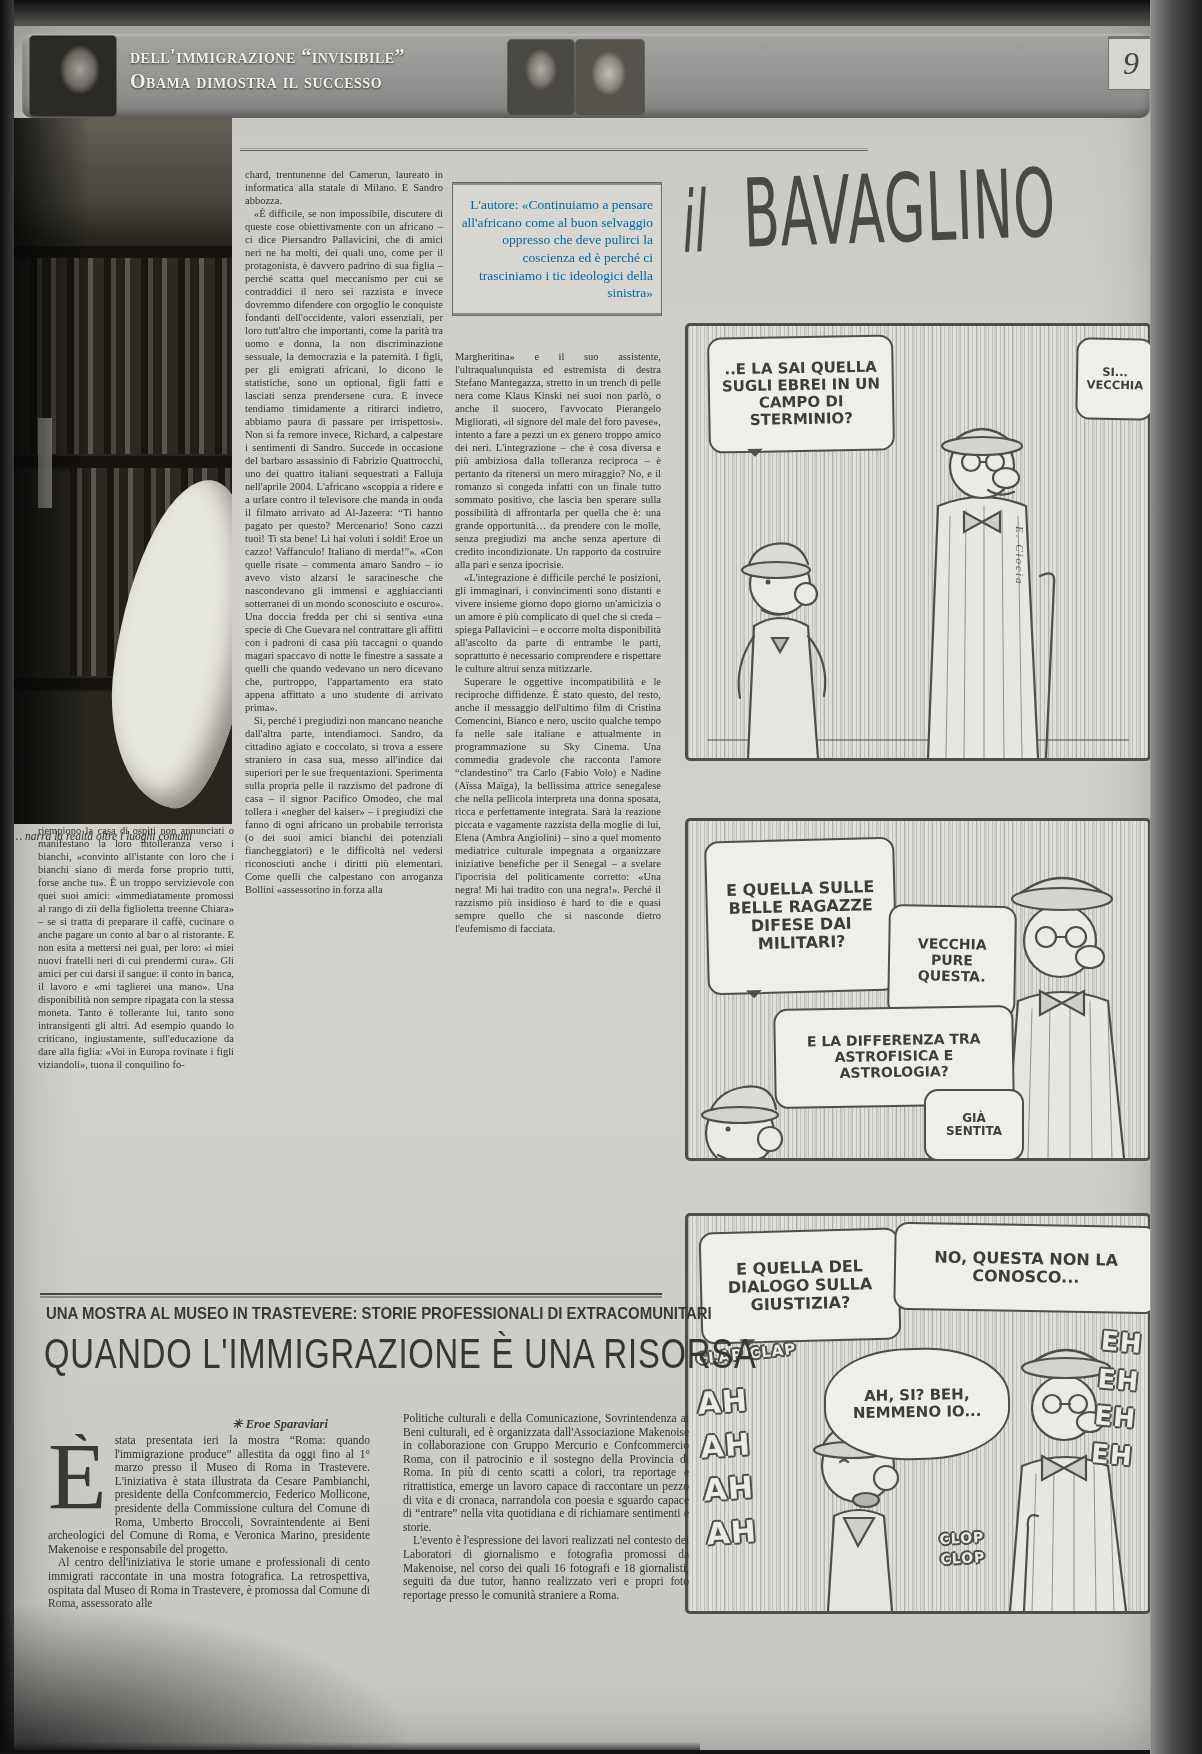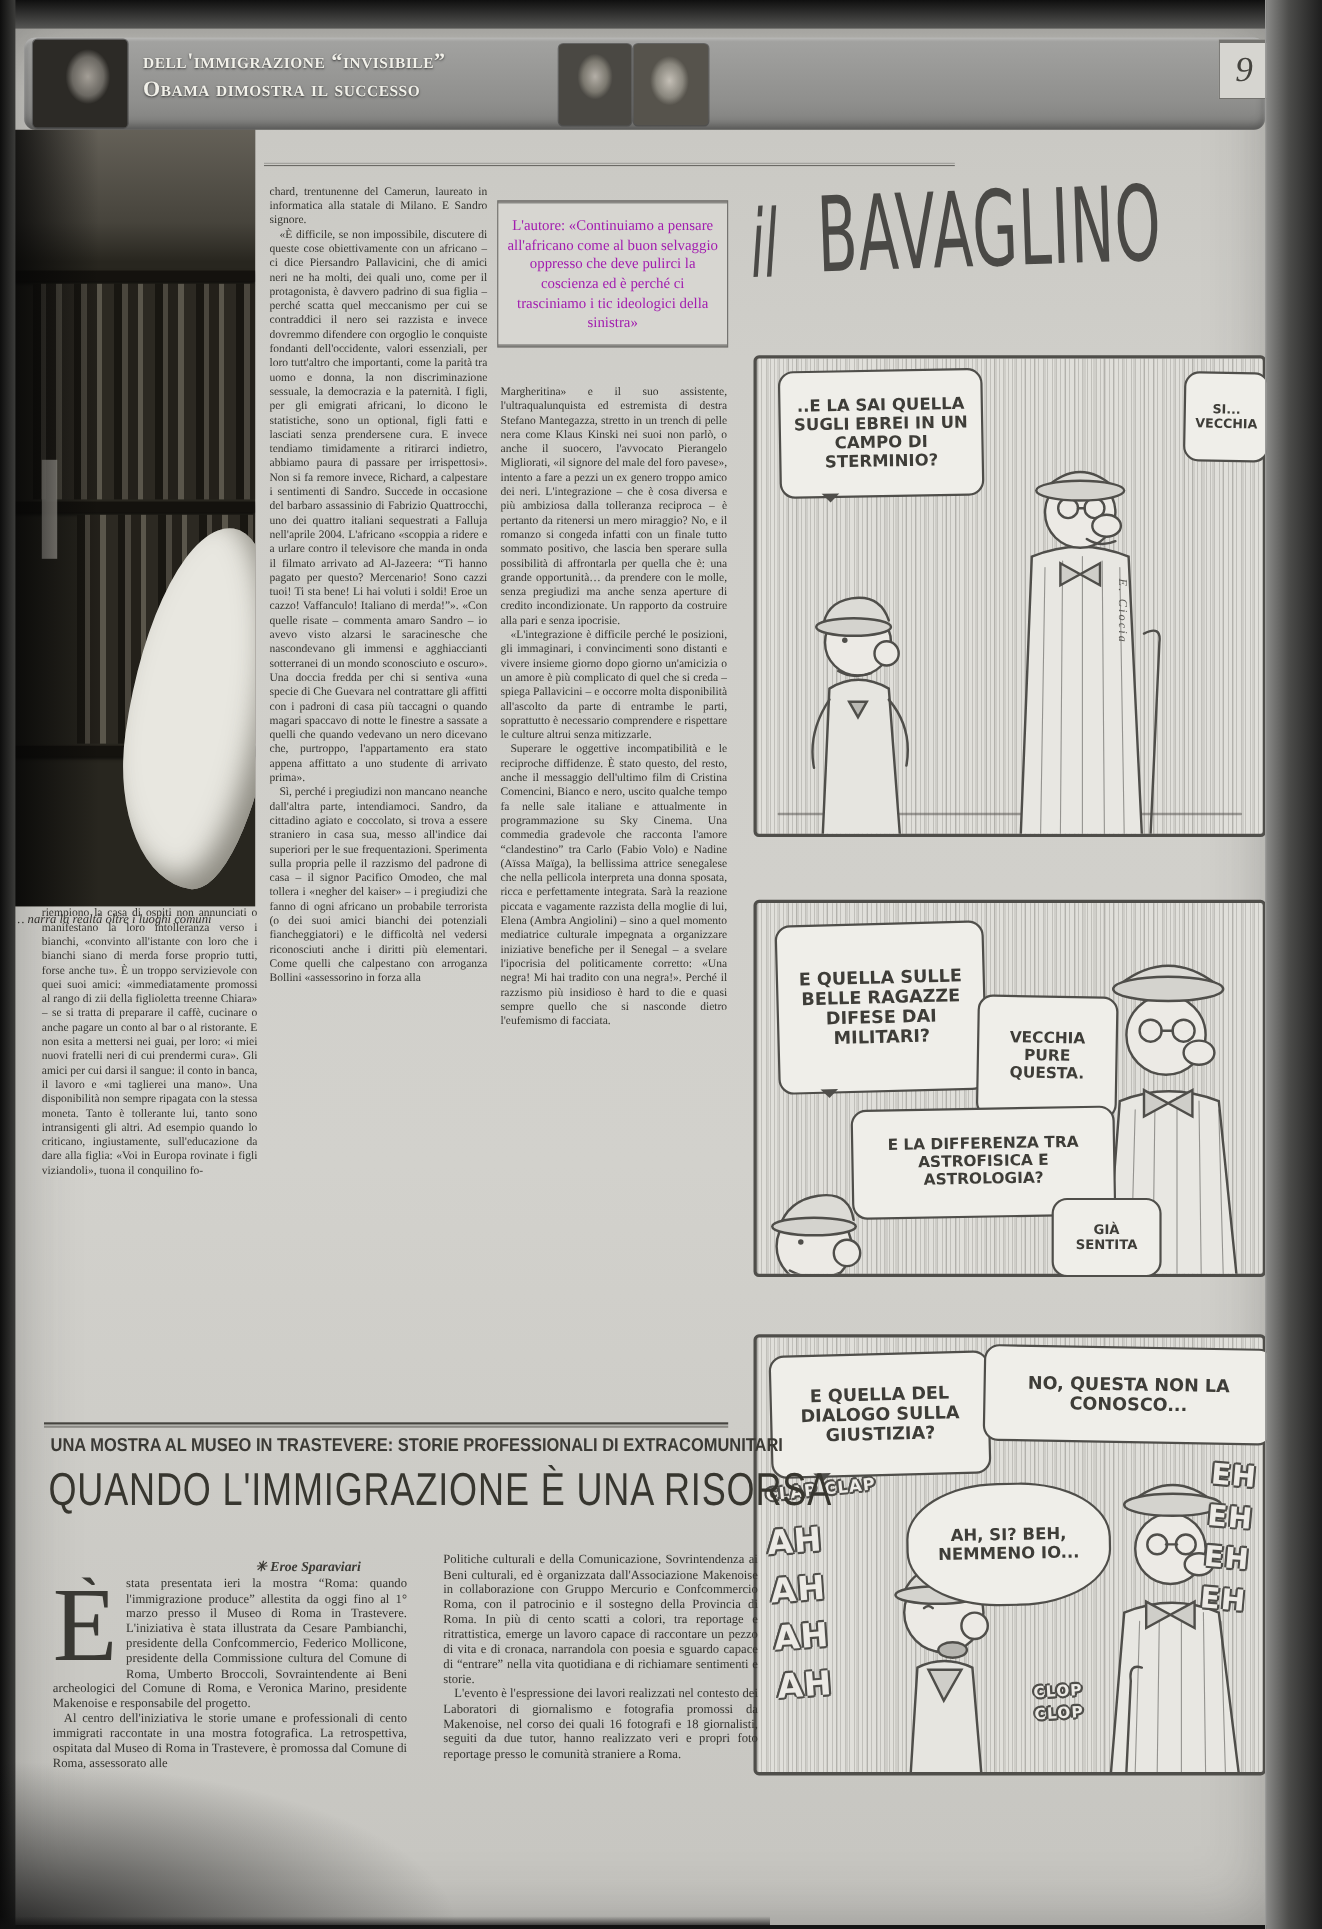--- a/index.html
+++ b/index.html
@@ -53,21 +53,21 @@
   .bodytext{font-size:10.5px;line-height:13px;text-align:justify;color:#34332e;overflow:hidden;}
   .bodytext p{margin:0;text-indent:9px;}
   .bodytext p.noindent{text-indent:0;}
   #top-rule{left:240px;top:150px;width:628px;height:1px;background:#6b6a66;box-shadow:0 -2px 0 rgba(107,106,102,.45);}
   #col1{left:38px;top:824px;width:196px;height:380px;}
   #col2{left:245px;top:168px;width:198px;height:1086px;}
   #col3{left:455px;top:350px;width:206px;height:904px;}
   #pull-quote{left:452px;top:182px;width:208px;height:132px;border:1px solid #6b6a66;
       box-shadow:inset 0 3px 0 -1px #8a8985, inset 0 -3px 0 -1px #8a8985;
       background:#d7d6d1;display:flex;align-items:center;}
-  #pull-quote .q{width:100%;padding:6px 8px;font-size:13.5px;line-height:1.3;text-align:center;color:#a21caf;}
+  #pull-quote .q{width:100%;padding:6px 8px;font-size:13.5px;line-height:1.3;text-align:right;color:#0369a1;}
   
   #comic{left:665px;top:130px;width:487px;height:1490px;}
   #comic-title-svg{position:absolute;left:15px;top:5px;width:430px;height:125px;}
   .panel{position:absolute;border:3px solid #4f4e4a;border-radius:5px;
      background:
        repeating-linear-gradient(90deg, rgba(80,78,72,.22) 0 1px, rgba(0,0,0,0) 1px 4px),
        repeating-linear-gradient(90deg, rgba(80,78,72,.12) 0 2px, rgba(0,0,0,0) 2px 9px),
        #e0dfda;}
   .panel svg{position:absolute;left:0;top:0;}
   #panel1{left:20px;top:193px;width:460px;height:432px;}
@@ -129,21 +129,21 @@
     <div id="lamp-shape"></div>
     <div id="photo-left-vignette"></div>
   </div>
   <div id="photo-caption" class="abs">… narra la realtà oltre i luoghi comuni</div>
 
   <div id="top-rule" class="abs"></div>
   <div id="col1" class="abs bodytext">
     <p class="noindent">riempiono la casa di ospiti non annunciati o manifestano la loro intolleranza verso i bianchi, «convinto all'istante con loro che i bianchi siano di merda forse proprio tutti, forse anche tu». È un troppo servizievole con quei suoi amici: «immediatamente promossi al rango di zii della figlioletta treenne Chiara» – se si tratta di preparare il caffè, cucinare o anche pagare un conto al bar o al ristorante. E non esita a mettersi nei guai, per loro: «i miei nuovi fratelli neri di cui prendermi cura». Gli amici per cui darsi il sangue: il conto in banca, il lavoro e «mi taglierei una mano». Una disponibilità non sempre ripagata con la stessa moneta. Tanto è tollerante lui, tanto sono intransigenti gli altri. Ad esempio quando lo criticano, ingiustamente, sull'educazione da dare alla figlia: «Voi in Europa rovinate i figli viziandoli», tuona il conquilino fo-</p>
   </div>
   <div id="col2" class="abs bodytext">
-    <p class="noindent">chard, trentunenne del Camerun, laureato in informatica alla statale di Milano. E Sandro signore.</p>
+    <p class="noindent">chard, trentunenne del Camerun, laureato in informatica alla statale di Milano. E Sandro abbozza.</p>
     <p>«È difficile, se non impossibile, discutere di queste cose obiettivamente con un africano – ci dice Piersandro Pallavicini, che di amici neri ne ha molti, dei quali uno, come per il protagonista, è davvero padrino di sua figlia – perché scatta quel meccanismo per cui se contraddici il nero sei razzista e invece dovremmo difendere con orgoglio le conquiste fondanti dell'occidente, valori essenziali, per loro tutt'altro che importanti, come la parità tra uomo e donna, la non discriminazione sessuale, la democrazia e la paternità. I figli, per gli emigrati africani, lo dicono le statistiche, sono un optional, figli fatti e lasciati senza prendersene cura. E invece tendiamo timidamente a ritirarci indietro, abbiamo paura di passare per irrispettosi». Non si fa remore invece, Richard, a calpestare i sentimenti di Sandro. Succede in occasione del barbaro assassinio di Fabrizio Quattrocchi, uno dei quattro italiani sequestrati a Falluja nell'aprile 2004. L'africano «scoppia a ridere e a urlare contro il televisore che manda in onda il filmato arrivato ad Al-Jazeera: “Ti hanno pagato per questo? Mercenario! Sono cazzi tuoi! Ti sta bene! Li hai voluti i soldi! Eroe un cazzo! Vaffanculo! Italiano di merda!”». «Con quelle risate – commenta amaro Sandro – io avevo visto alzarsi le saracinesche che nascondevano gli immensi e agghiaccianti sotterranei di un mondo sconosciuto e oscuro». Una doccia fredda per chi si sentiva «una specie di Che Guevara nel contrattare gli affitti con i padroni di casa più taccagni o quando magari spaccavo di notte le finestre a sassate a quelli che quando vedevano un nero dicevano che, purtroppo, l'appartamento era stato appena affittato a uno studente di arrivato prima».</p>
     <p>Sì, perché i pregiudizi non mancano neanche dall'altra parte, intendiamoci. Sandro, da cittadino agiato e coccolato, si trova a essere straniero in casa sua, messo all'indice dai superiori per le sue frequentazioni. Sperimenta sulla propria pelle il razzismo del padrone di casa – il signor Pacifico Omodeo, che mal tollera i «negher del kaiser» – i pregiudizi che fanno di ogni africano un probabile terrorista (o dei suoi amici bianchi dei potenziali fiancheggiatori) e le difficoltà nel vedersi riconosciuti anche i diritti più elementari. Come quelli che calpestano con arroganza Bollini «assessorino in forza alla</p>
   </div>
   <div id="pull-quote" class="abs">
     <div class="q">L'autore: «Continuiamo a pensare all'africano come al buon selvaggio oppresso che deve pulirci la coscienza ed è perché ci trasciniamo i tic ideologici della sinistra»</div>
   </div>
   <div id="col3" class="abs bodytext">
     <p class="noindent">Margheritina» e il suo assistente, l'ultraqualunquista ed estremista di destra Stefano Mantegazza, stretto in un trench di pelle nera come Klaus Kinski nei suoi non parlò, o anche il suocero, l'avvocato Pierangelo Migliorati, «il signore del male del foro pavese», intento a fare a pezzi un ex genero troppo amico dei neri. L'integrazione – che è cosa diversa e più ambiziosa dalla tolleranza reciproca – è pertanto da ritenersi un mero miraggio? No, e il romanzo si congeda infatti con un finale tutto sommato positivo, che lascia ben sperare sulla possibilità di affrontarla per quella che è: una grande opportunità… da prendere con le molle, senza pregiudizi ma anche senza aperture di credito incondizionate. Un rapporto da costruire alla pari e senza ipocrisie.</p>
     <p>«L'integrazione è difficile perché le posizioni, gli immaginari, i convincimenti sono distanti e vivere insieme giorno dopo giorno un'amicizia o un amore è più complicato di quel che si creda – spiega Pallavicini – e occorre molta disponibilità all'ascolto da parte di entrambe le parti, soprattutto è necessario comprendere e rispettare le culture altrui senza mitizzarle.</p>
     <p>Superare le oggettive incompatibilità e le reciproche diffidenze. È stato questo, del resto, anche il messaggio dell'ultimo film di Cristina Comencini, Bianco e nero, uscito qualche tempo fa nelle sale italiane e attualmente in programmazione su Sky Cinema. Una commedia gradevole che racconta l'amore “clandestino” tra Carlo (Fabio Volo) e Nadine (Aïssa Maïga), la bellissima attrice senegalese che nella pellicola interpreta una donna sposata, ricca e perfettamente integrata. Sarà la reazione piccata e vagamente razzista della moglie di lui, Elena (Ambra Angiolini) – sino a quel momento mediatrice culturale impegnata a organizzare iniziative benefiche per il Senegal – a svelare l'ipocrisia del politicamente corretto: «Una negra! Mi hai tradito con una negra!». Perché il razzismo più insidioso è hard to die e quasi sempre quello che si nasconde dietro l'eufemismo di facciata.</p>
@@ -207,21 +207,21 @@
           <circle cx="82" cy="318" r="12" fill="#eceae5"></circle>
           <path d="M20,296 Q28,270 56,266 Q84,262 88,288" fill="#dcdbd6"></path>
           <ellipse cx="52" cy="294" rx="38" ry="8" fill="#d4d3ce"></ellipse>
           <circle cx="40" cy="308" r="2.5" fill="#4f4e4a" stroke="none"></circle>
           <path d="M30,334 Q52,346 76,336"></path>
         </g>
       </svg>
       <div class="bubble tail" style="left:18px;top:18px;width:172px;height:138px;font-size:16px;transform:rotate(-1.5deg);">E QUELLA SULLE BELLE RAGAZZE DIFESE DAI MILITARI?</div>
       <div class="bubble" style="left:200px;top:84px;width:110px;height:96px;font-size:14px;transform:rotate(1deg);">VECCHIA PURE QUESTA.</div>
       <div class="bubble" style="left:86px;top:186px;width:222px;height:84px;font-size:14px;transform:rotate(-1deg);">E LA DIFFERENZA TRA ASTROFISICA E ASTROLOGIA?</div>
-      <div class="bubble" style="left:236px;top:268px;width:82px;height:56px;font-size:12px;margin-left:32px;">GIÀ SENTITA</div>
+      <div class="bubble" style="left:236px;top:268px;width:82px;height:56px;font-size:12px;">GIÀ SENTITA</div>
     </div>
 
     <div id="panel3" class="panel">
       <svg viewBox="0 0 460 395" width="460" height="395">
         <g stroke="#4f4e4a" stroke-width="2.2" fill="none" stroke-linecap="round">
           <path d="M140,395 L146,300 Q170,288 196,300 L204,395" fill="#e6e5e0"></path>
           <circle cx="170" cy="250" r="36" fill="#eceae5"></circle>
           <circle cx="198" cy="262" r="12" fill="#eceae5"></circle>
           <ellipse cx="178" cy="284" rx="13" ry="7" fill="#b5b4af"></ellipse>
           <path d="M132,238 Q138,212 166,208 Q194,204 200,228" fill="#dcdbd6"></path>

